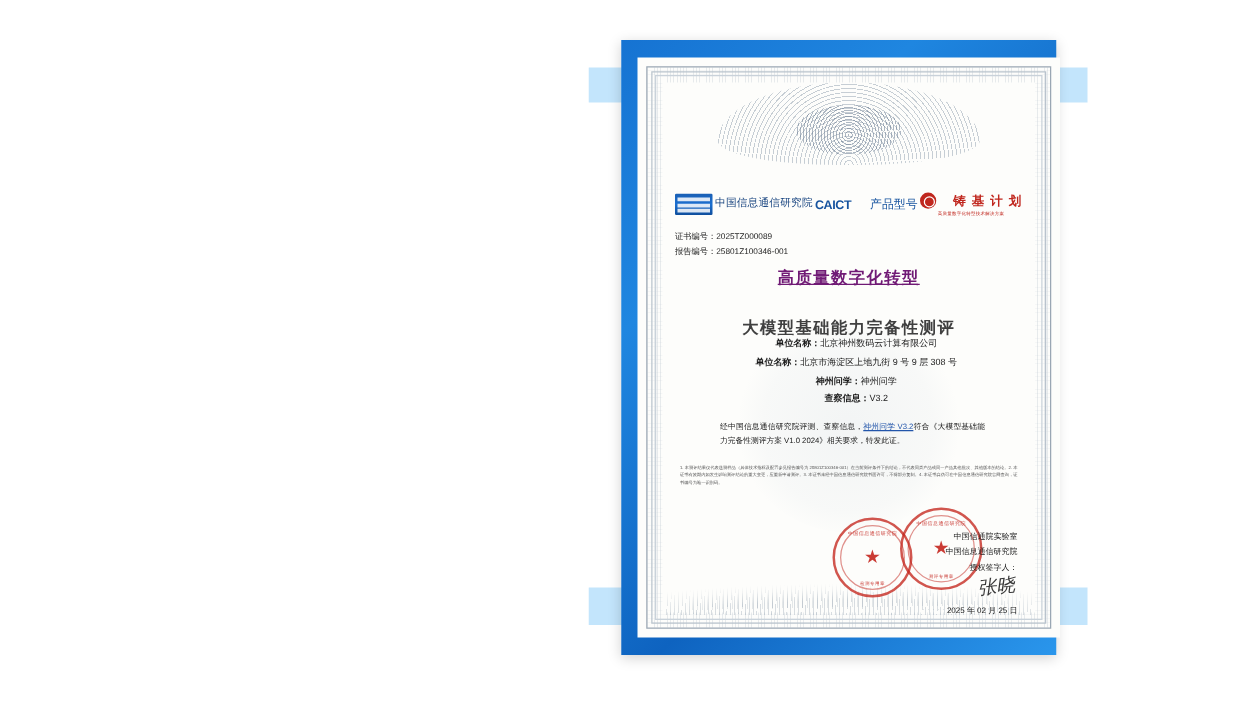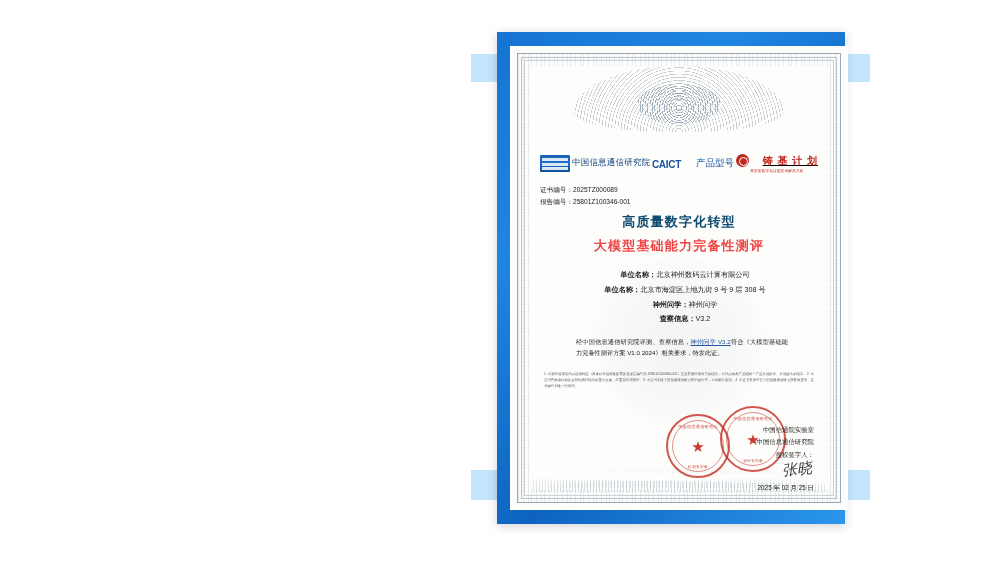--- a/index.html
+++ b/index.html
@@ -218,21 +218,20 @@
   .logo-right {
     display: flex;
     flex-direction: column;
     align-items: center;
     gap: 1px;
   }
   .logo-right .badge {
     display: flex;
     align-items: center;
     gap: 14px;
-    text-decoration: underline;
   }
   .logo-right .seal {
     width: 13px; height: 13px;
     border-radius: 50%;
     background: #c0271e;
     position: relative;
   }
   .logo-right .seal::after {
     content: "";
     position: absolute;
@@ -269,31 +268,32 @@
   
   .title-block {
     position: absolute;
     left: 0; right: 0;
     top: 140px;
     text-align: center;
   }
   .title-1 {
     font-size: 13px;
     font-weight: bold;
-    color: #0c4a6e;
+    color: #701a75;
     letter-spacing: 1.2px;
     line-height: 1.5;
+    text-decoration: underline;
   }
   .title-2 {
     font-size: 13px;
     font-weight: bold;
-    color: #ef4444;
+    color: #404040;
     letter-spacing: 1.2px;
     line-height: 1.5;
-    margin-top: 4px;
+    margin-top: 20px;
   }
 
   
   .fields {
     position: absolute;
     left: 12px; right: 0;
     top: 196px;
     text-align: center;
     font-size: 7.2px;
     color: #1a1a1a;

